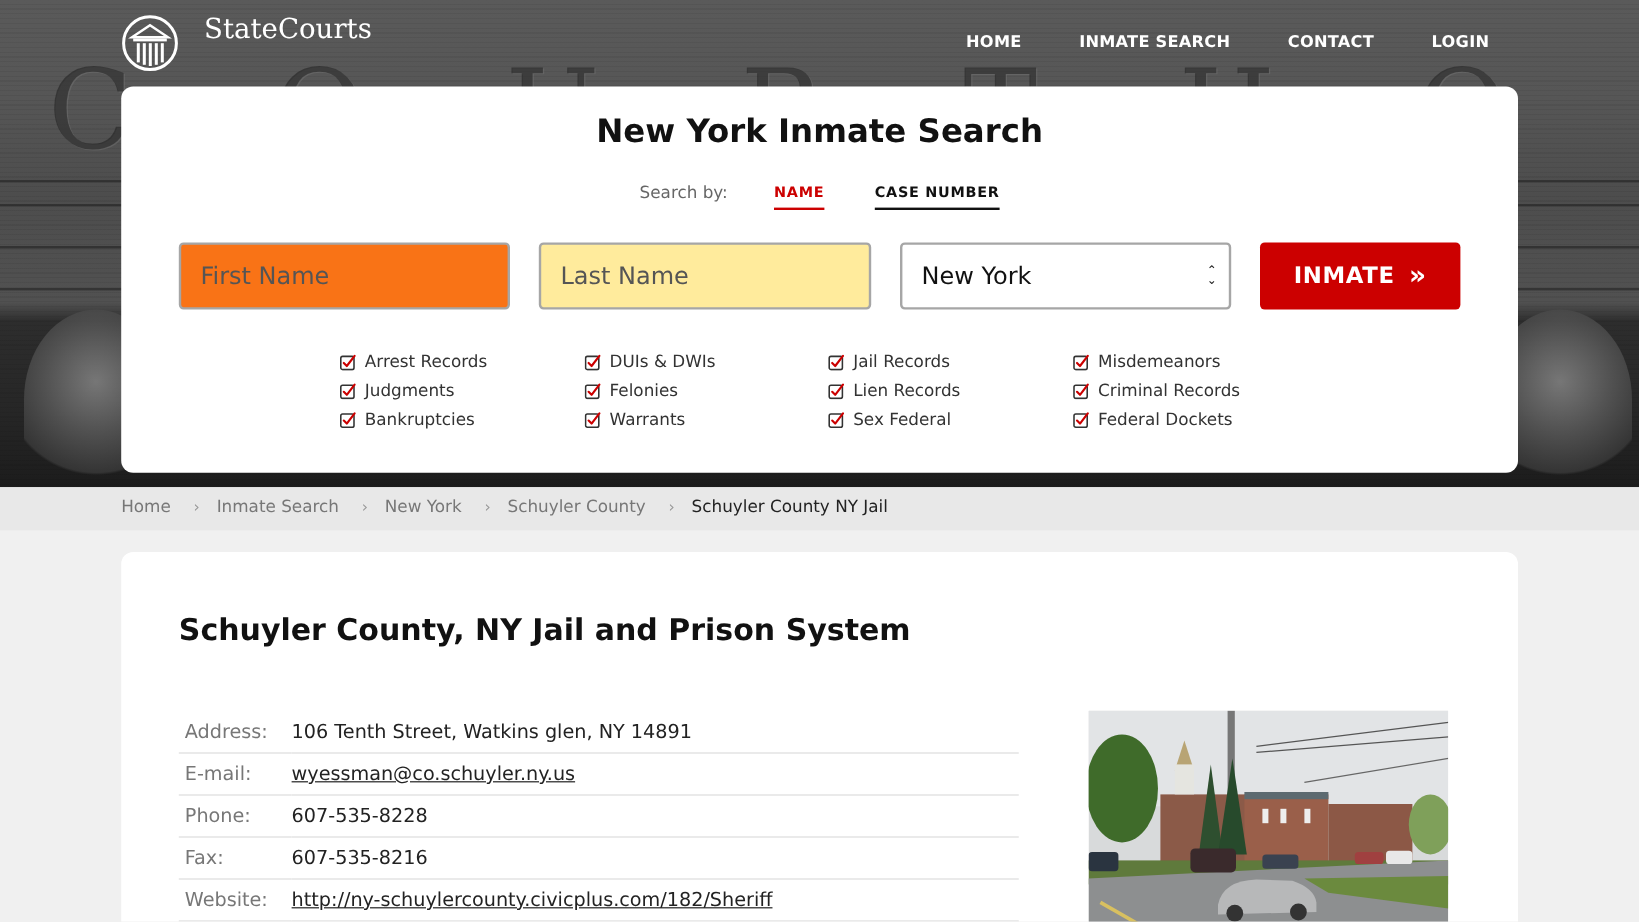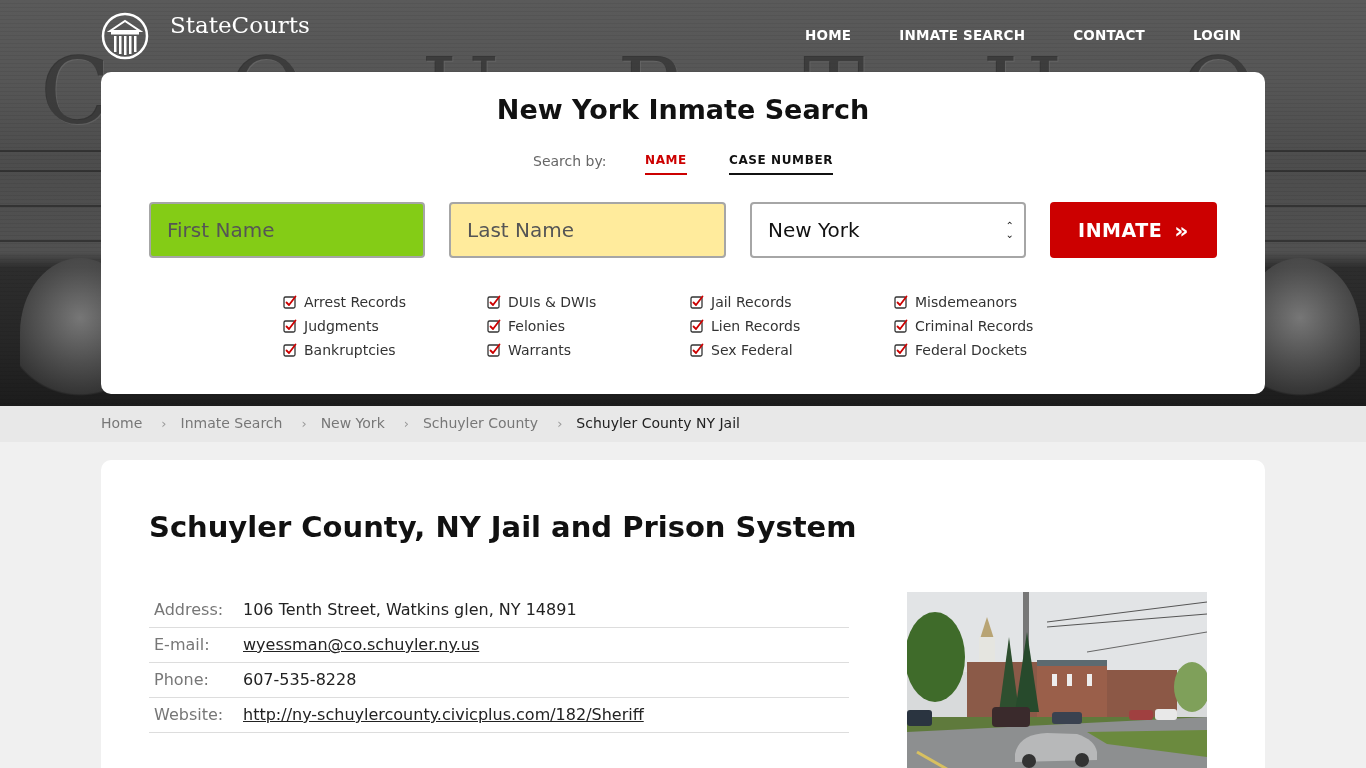--- a/index.html
+++ b/index.html
@@ -45,21 +45,21 @@
     .tab { position: absolute; top: 81px; font-size: 12px; font-weight: bold; letter-spacing: 0.6px; padding-bottom: 6px; }
     .tab-name { left: 544px; color: #c00; border-bottom: 2px solid #c00; }
     .tab-case { left: 628px; color: #111; border-bottom: 2px solid #111; }
     .field {
       position: absolute; top: 130px; height: 56px; border: 2px solid #a6a6a6; border-radius: 4px;
       font-size: 20px; padding: 0 16px; display: flex; align-items: center;
       font-family: "DejaVu Sans", sans-serif;
     }
     .field input { border: none; background: transparent; outline: none; font-size: 20px; width: 100%; font-family: "DejaVu Sans", sans-serif; color: #333; }
     .field input::placeholder { color: #555; }
-    .f-first { left: 48px; width: 276px; background: #84cc16; }
+    .f-first { left: 48px; width: 276px; background: #f97316; }
     .f-last  { left: 348px; width: 277px; background: #ffeb9c; }
     .f-state { left: 649px; width: 276px; background: #fff; color: #111; justify-content: space-between; padding-right: 10px; }
     .updown { display: flex; flex-direction: column; align-items: center; font-size: 10px; line-height: 9px; color: #222; }
     .btn-search {
       position: absolute; left: 949px; top: 130px; width: 167px; height: 56px;
       background: #cc0000; color: #fff; border-radius: 4px; font-weight: bold; font-size: 19px; letter-spacing: 0.5px;
       display: flex; align-items: center; justify-content: center; gap: 12px; cursor: pointer; border: none;
       font-family: "DejaVu Sans", sans-serif;
     }
     .checks { position: absolute; top: 221px; left: 182px; display: grid; grid-template-columns: 204px 203px 204px 200px; row-gap: 6px; }
@@ -68,21 +68,21 @@
 
     
     .breadcrumb-bar { position: absolute; left: 0; top: 406px; width: 1366px; height: 36px; background: #e8e8e8; }
     .breadcrumb { position: absolute; left: 101px; top: 9px; display: flex; align-items: center; font-size: 14px; }
     .breadcrumb a { color: #777; text-decoration: none; }
     .breadcrumb .sep { color: #999; margin: 0 14px 0 19px; font-size: 13px; }
     .breadcrumb .current { color: #222; }
 
     
     .main-card { position: absolute; left: 101px; top: 460px; width: 1164px; height: 330px; background: #fff; border-radius: 10px; }
-    .page-title { position: absolute; left: 48px; top: 50px; font-size: 29px; font-weight: bold; color: #111; }
+    .page-title { position: absolute; left: 48px; top: 50px; font-size: 25px; font-weight: bold; color: #111; }
     .info-table { position: absolute; left: 48px; top: 132px; width: 700px; border-collapse: collapse; }
     .info-table td { height: 35px; border-bottom: 1px solid #ddd; font-size: 16px; vertical-align: middle; }
     .info-table td.lbl { width: 94px; padding-left: 5px; color: #777; }
     .info-table td.val { color: #222; }
     .info-table a { color: #222; text-decoration: underline; }
     .photo { position: absolute; left: 806px; top: 132px; width: 300px; height: 200px; overflow: hidden; }
   </style>
 </head>
 <body>
 
@@ -274,20 +274,24 @@
         <td class="lbl">Address:</td>
         <td class="val">106 Tenth Street, Watkins glen, NY 14891</td>
       </tr>
       <tr>
         <td class="lbl">E-mail:</td>
         <td class="val"><a href="#">wyessman@co.schuyler.ny.us</a></td>
       </tr>
       <tr>
         <td class="lbl">Phone:</td>
         <td class="val">607-535-8228</td>
+      </tr>
+      <tr>
+        <td class="lbl">Fax:</td>
+        <td class="val">607-535-8216</td>
       </tr>
       <tr>
         <td class="lbl">Website:</td>
         <td class="val"><a href="#">http://ny-schuylercounty.civicplus.com/182/Sheriff</a></td>
       </tr>
     </tbody>
   </table>
 
   <div class="photo" title="Street view of Schuyler County jail building">
     <svg width="300" height="200" viewBox="0 0 300 200">

